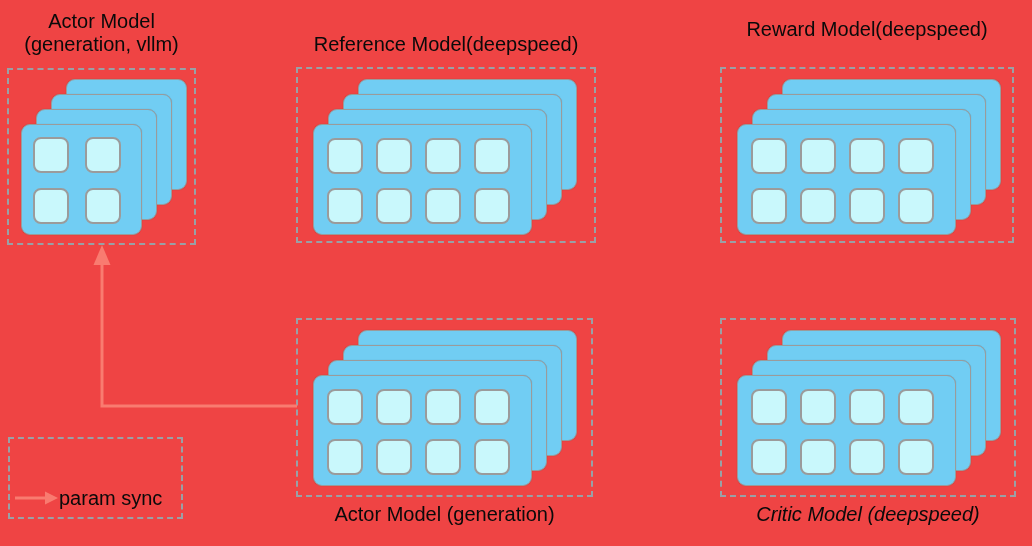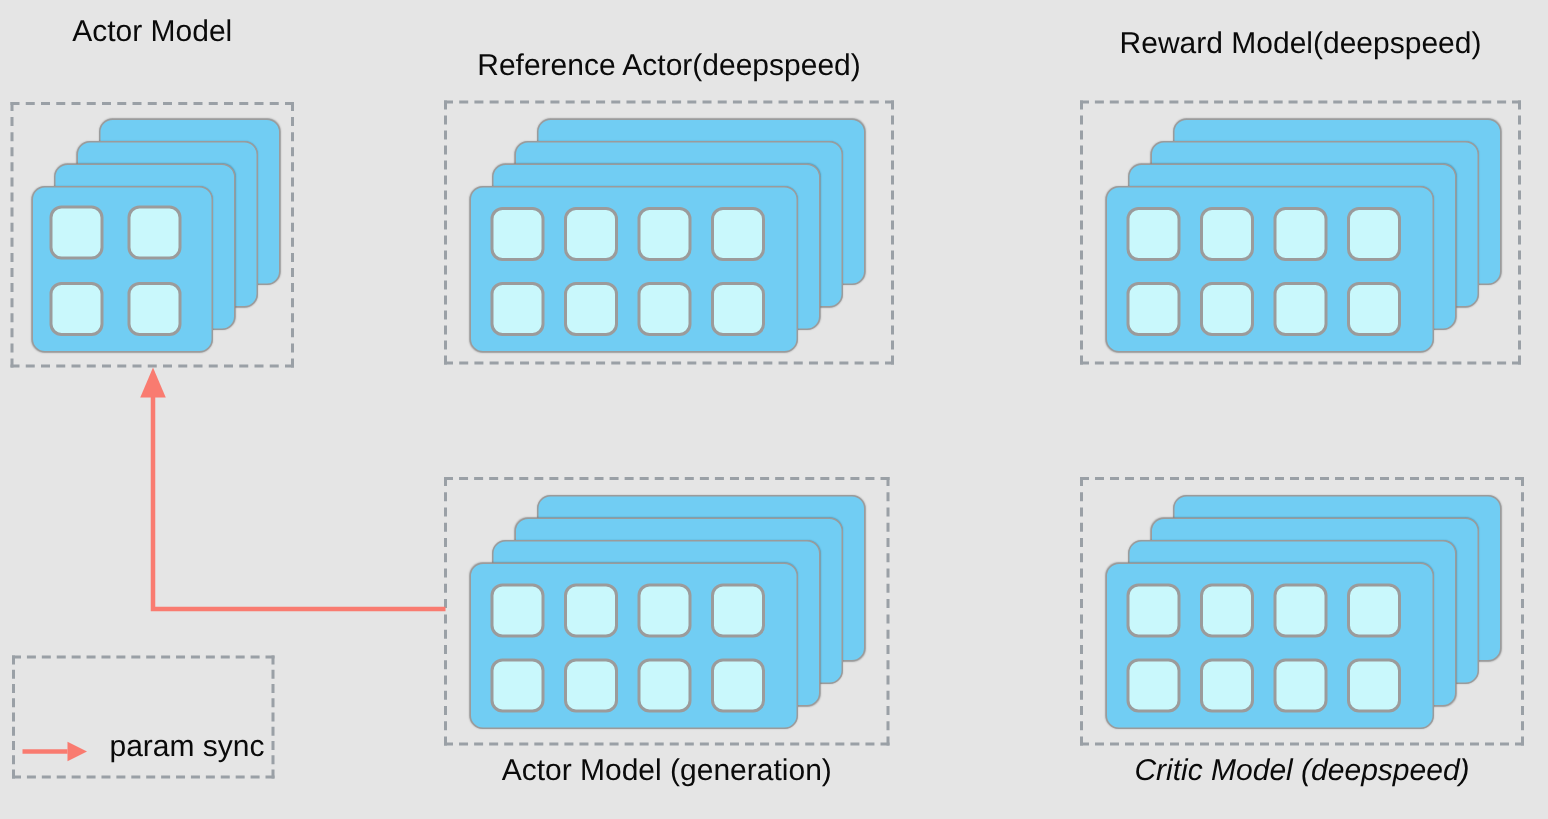--- a/index.html
+++ b/index.html
@@ -4,21 +4,21 @@
 <style>
   html, body {
     margin: 0;
     padding: 0;
     background: #ffffff;
   }
   #canvas {
     position: relative;
     width: 1032px;
     height: 546px;
-    background: #e5e5e5;
+    background: #ef4444;
     font-family: "Liberation Sans", sans-serif;
     color: var(--text, #0a0a0a);
     overflow: hidden;
   }
   .model-title {
     position: absolute;
     text-align: center;
     font-size: 20px;
     line-height: 23px;
     font-weight: 400;
@@ -67,56 +67,57 @@
   #box-actor-ds     { left: 296px; top: 318px; width: 297px; height: 179px; }
   #label-actor-ds   { left: 296px; top: 503px; width: 297px; }
   #box-critic       { left: 720px; top: 318px; width: 296px; height: 179px; }
   #label-critic     { left: 720px; top: 503px; width: 296px; font-style: italic; }
   #legend-box       { left: 8px;   top: 437px; width: 175px; height: 82px; }
   .legend-row {
     position: absolute;
     left: 4px;
     top: 47px;
     display: flex;
-    align-items: flex-end;
-    gap: 14px;
+    align-items: center;
+    gap: 0;
     font-size: 20px;
     line-height: 24px;
   }
   #sync-arrow {
     position: absolute;
     left: 0; top: 0;
     pointer-events: none;
   }
 </style>
 </head>
 <body>
 
 <div id="canvas">
 
   <div class="model-title" id="title-actor-vllm">
     <span>Actor Model</span><br>
+    <span>(generation, vllm)</span>
   </div>
   <div class="dashed-box" id="box-actor-vllm">
     <div class="stack stack-small">
         <div class="card" style="left: 57px; top: 9px; z-index: 1;"></div>
         <div class="card" style="left: 42px; top: 24px; z-index: 2;"></div>
         <div class="card" style="left: 27px; top: 39px; z-index: 3;"></div>
         <div class="card" style="left: 12px; top: 54px; z-index: 4;">
           <div class="gpu-grid" style="grid-template-columns: repeat(2, 36px);">
             <div class="gpu"></div>
             <div class="gpu"></div>
             <div class="gpu"></div>
             <div class="gpu"></div>
           </div>
         </div>
       </div>
   </div>
 
-  <div class="model-title" id="title-reference">Reference Actor(deepspeed)</div>
+  <div class="model-title" id="title-reference">Reference Model(deepspeed)</div>
   <div class="dashed-box" id="box-reference">
     <div class="stack stack-wide">
         <div class="card" style="left: 60px; top: 10px; z-index: 1;"></div>
         <div class="card" style="left: 45px; top: 25px; z-index: 2;"></div>
         <div class="card" style="left: 30px; top: 40px; z-index: 3;"></div>
         <div class="card" style="left: 15px; top: 55px; z-index: 4;">
           <div class="gpu-grid" style="grid-template-columns: repeat(4, 36px);">
             <div class="gpu"></div>
             <div class="gpu"></div>
             <div class="gpu"></div>

